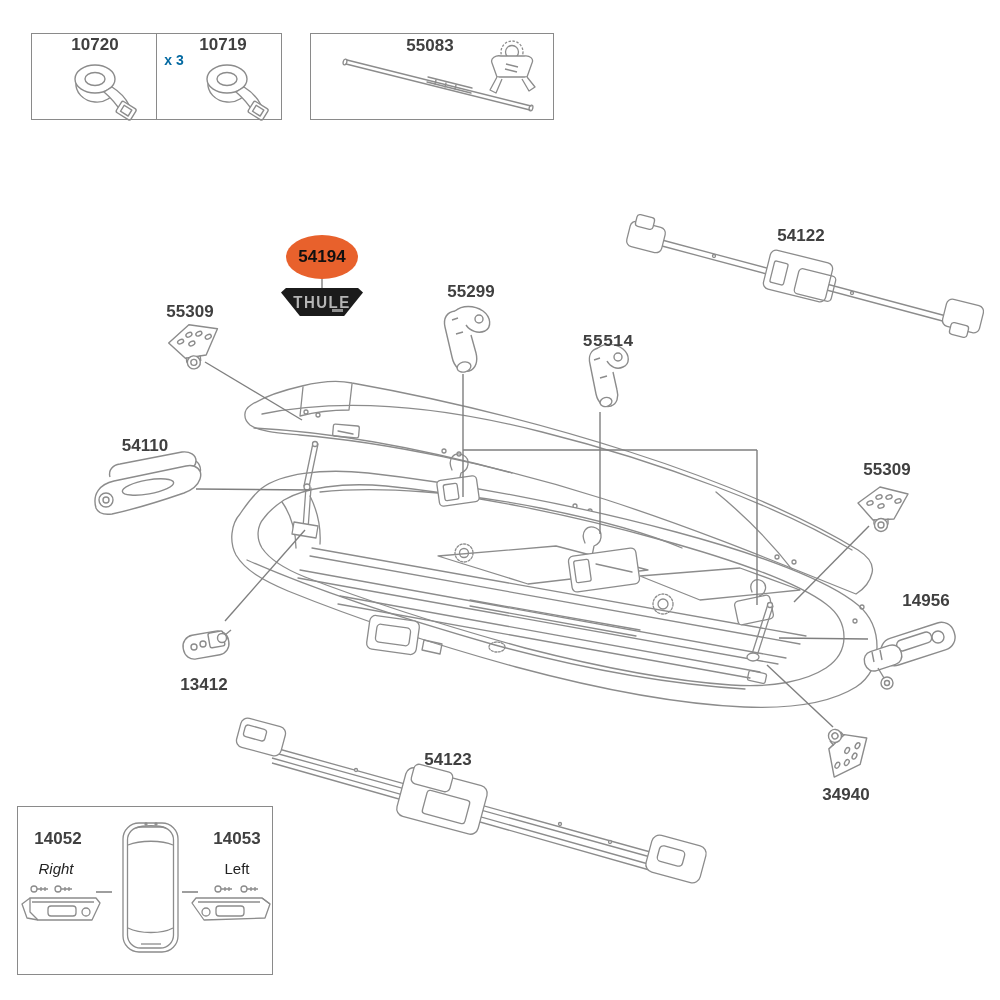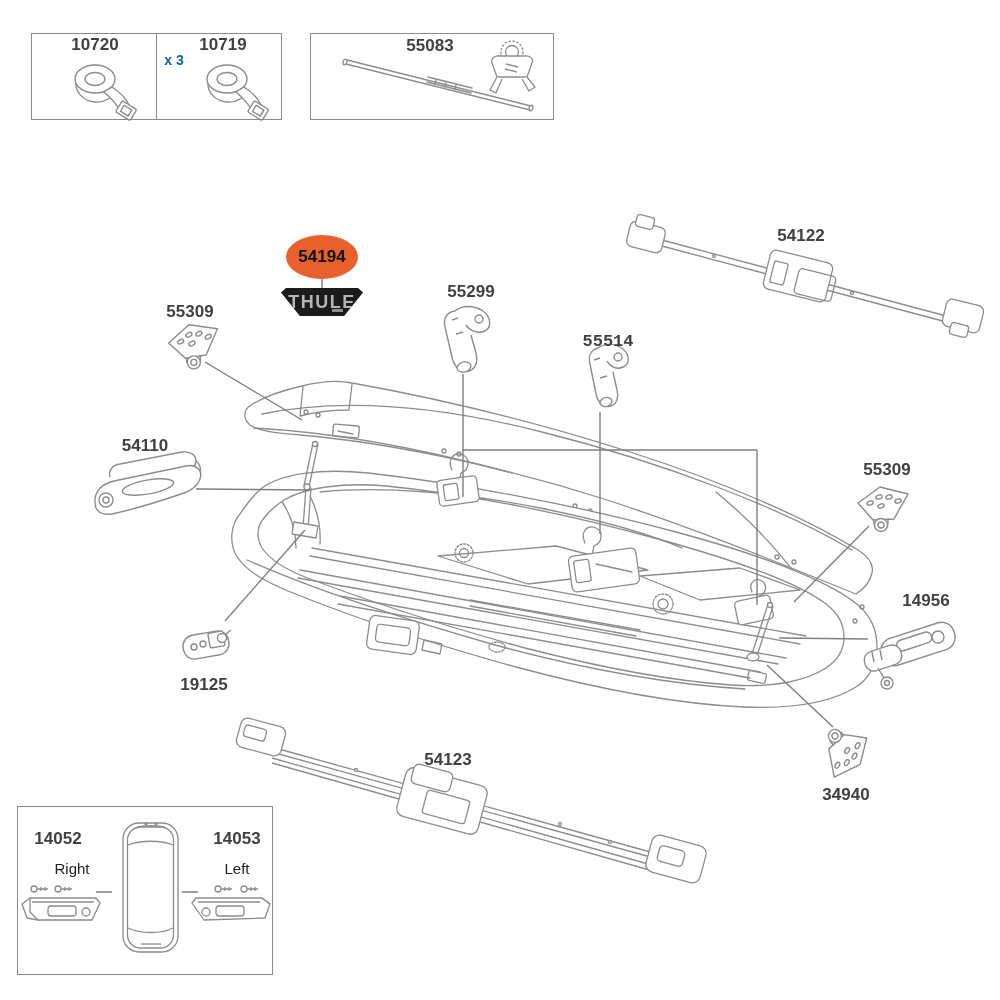--- a/index.html
+++ b/index.html
@@ -13,21 +13,21 @@
   .plabel.small{font-size:14px;font-weight:600;color:#0369a1;}
   .plabel.side{font-size:15px;font-weight:400;color:#222;}
   .chip{position:absolute;left:322px;top:257px;transform:translate(-50%,-50%);
         width:72px;height:44px;border-radius:50%;background:#E8612C;
         display:flex;align-items:center;justify-content:center;
         font-weight:700;font-size:17px;color:#101010;}
   .badge{position:absolute;left:322px;top:302px;transform:translate(-50%,-50%);
          width:82px;height:28px;background:#1b1b1b;
          clip-path:polygon(0% 16%,6% 0%,94% 0%,100% 16%,77% 100%,23% 100%);
          display:flex;align-items:center;justify-content:center;}
-  .badge .logo-txt{font-weight:900;font-size:18px;color:#b5b5b5;letter-spacing:1.5px;
+  .badge .logo-txt{font-weight:900;font-size:15px;color:#b5b5b5;letter-spacing:1.5px;
                    transform:scaleY(1.05);}
   .badge .mark{position:absolute;right:20px;bottom:4px;width:11px;height:3px;background:#8f8f8f;}
 </style>
 </head>
 <body>
 
 <div class="stage">
 
   <svg class="art" width="1000" height="1000" viewBox="0 0 1000 1000">
     <defs>
@@ -312,28 +312,28 @@
   <div class="plabel" style="left:95px;top:45px;">10720</div>
   <div class="plabel" style="left:223px;top:45px;">10719</div>
   <div class="plabel small" style="left:174px;top:60px;">x 3</div>
   <div class="plabel" style="left:430px;top:46px;">55083</div>
 
   <div class="plabel" style="left:190px;top:312px;">55309</div>
   <div class="plabel" style="left:471px;top:292px;">55299</div>
   <div class="plabel" style="left:608px;top:341px;font-family:Liberation Mono, monospace;">55514</div>
   <div class="plabel" style="left:801px;top:236px;">54122</div>
   <div class="plabel" style="left:145px;top:446px;">54110</div>
-  <div class="plabel" style="left:204px;top:685px;">19125</div>
+  <div class="plabel" style="left:204px;top:685px;">13412</div>
   <div class="plabel" style="left:887px;top:470px;">55309</div>
   <div class="plabel" style="left:926px;top:601px;">14956</div>
   <div class="plabel" style="left:846px;top:795px;">34940</div>
   <div class="plabel" style="left:448px;top:760px;">54123</div>
 
   <div class="plabel" style="left:58px;top:839px;">14052</div>
-  <div class="plabel side" style="left:72px;top:868px;">Right</div>
+  <div class="plabel side" style="left:56px;top:868px;font-style:italic;">Right</div>
   <div class="plabel" style="left:237px;top:839px;">14053</div>
   <div class="plabel side" style="left:237px;top:868px;">Left</div>
 
   <div class="chip">54194</div>
   <div class="badge">
     <span class="logo-txt">THULE</span>
     <i class="mark"></i>
   </div>
 
 </div>

